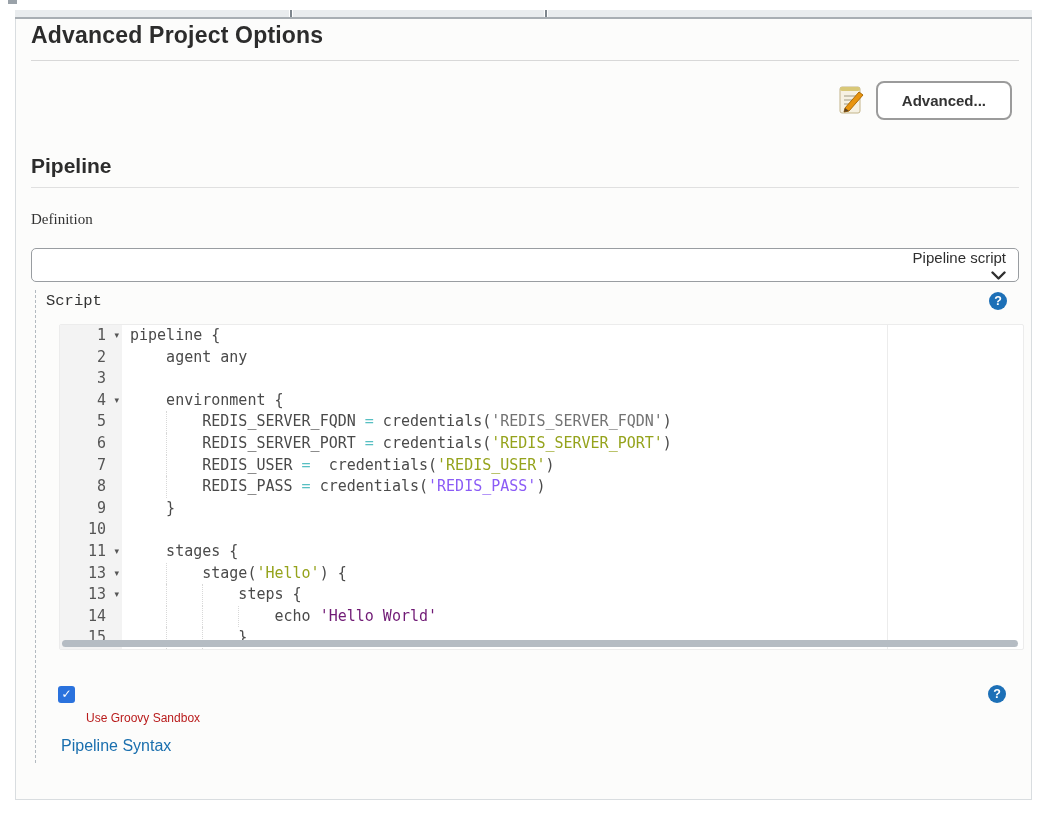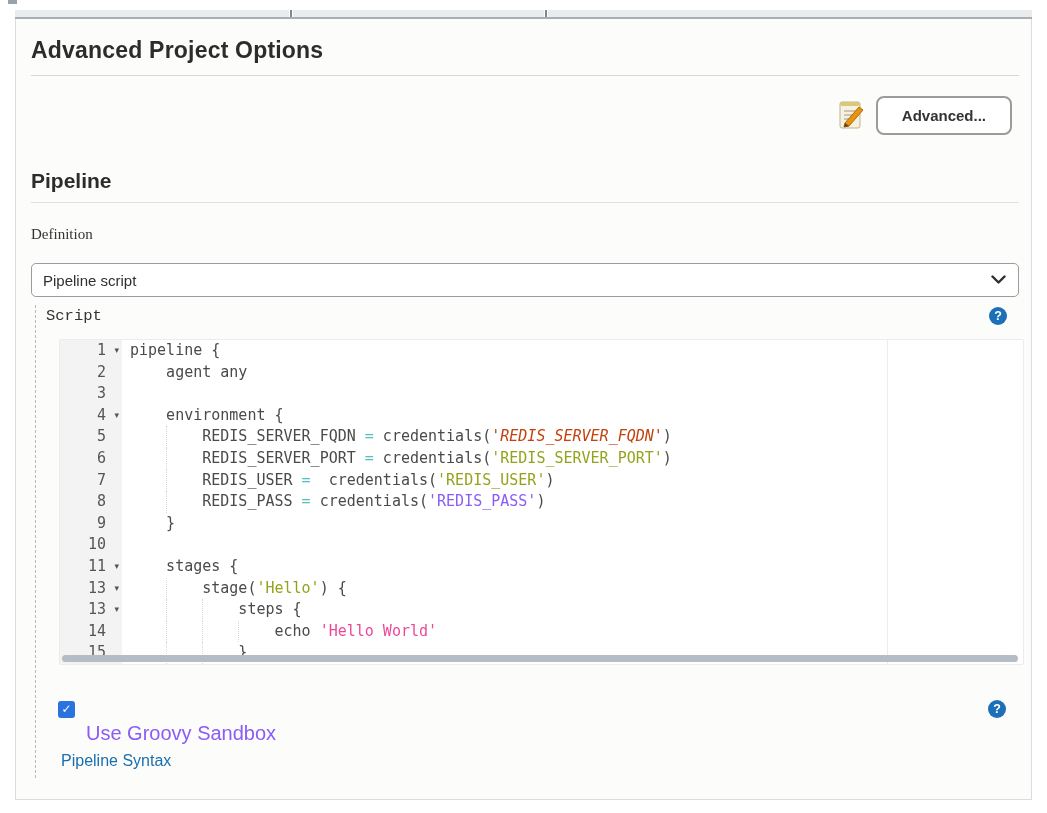--- a/index.html
+++ b/index.html
@@ -9,36 +9,36 @@
   
   .artifact { position:absolute; left:8px; top:0; width:9px; height:4px; background:#9aa2a9; }
   .tabstrip { position:absolute; left:0; top:10px; width:1047px; height:9px; }
   .tabfrag { position:absolute; top:0; height:7px; background:#e9ecee; }
   .tabtick { position:absolute; top:0; height:8px; width:2px; background:#7e868d; }
   .tabline { position:absolute; top:7px; left:15px; width:1017px; height:2px; background:#a8aeb3; }
 
   
   .panel { position:absolute; left:15px; top:19px; width:1017px; height:781px;
            background:#fcfcfb; border:1px solid #d9dde0; border-top:none;
-           padding:16px 12px 30px 15px; }
+           padding:1px 12px 30px 15px; }
 
   h1.sec { font-size:23px; font-weight:bold; color:#2c2c2c; letter-spacing:.2px; margin-top:2px; }
   .rule  { border:none; border-top:1px solid #d8d8d8; margin-top:11px; }
   .rule2 { border-top:1px solid #e0e0e0; margin-top:9px; }
 
   .btn-row { display:flex; justify-content:flex-end; align-items:center; margin-top:19px; margin-right:7px; height:40px; }
   .note-icon { width:30px; height:32px; margin-right:10px; display:inline-flex; }
   .adv-btn { background:#ffffff; border:2px solid #9b9b9b; border-radius:8px; font-family:"Liberation Sans",sans-serif;
              font-weight:bold; font-size:15px; color:#333; padding:9px 24px; cursor:pointer; }
 
   h2.pipe { font-size:21px; font-weight:bold; color:#2c2c2c; margin-top:34px; }
   .def-label { font-size:15px; color:#333; margin-top:23px;font-family:Liberation Serif, serif; }
 
   .select { margin-top:20px; width:100%; height:34px; background:#fff; border:1px solid #999da1; border-radius:5px;
-            display:flex; align-items:center; justify-content:space-between; padding:0 12px 0 11px; font-size:15px; color:#2f2f2f; cursor:pointer; }
+            display:flex; align-items:flex-end; justify-content:space-between; padding:0 12px 0 11px; font-size:15px; color:#2f2f2f; cursor:pointer;flex-direction:column; }
 
   .nested { margin-left:4px; margin-top:8px; border-left:1px dashed #b3bac0; padding:1px 12px 8px 10px; }
   .script-row { display:flex; justify-content:space-between; align-items:center; height:20px; }
   .script-label { font-size:15.5px; color:#333;font-family:Liberation Mono, monospace; }
   .help { width:18px; height:18px; border-radius:50%; background:var(--help-bg,#1d70b7); color:#fff; font-size:12.5px;
           font-weight:bold; text-align:center; line-height:18px; cursor:pointer; flex:0 0 auto; }
 
   
   .editor { position:relative; margin-left:13px; margin-right:-17px; margin-top:13px; height:326px; overflow:hidden;
             background:#ffffff; border:1px solid #ececec; border-radius:2px;
@@ -47,21 +47,21 @@
   .crow { display:flex; height:21.6px; line-height:21.6px; position:relative; }
   .gut  { position:relative; width:62px; flex:0 0 62px; background:#f3f3f3; color:#555; text-align:right; padding-right:16px; }
   .fold { position:absolute; right:3px; top:0; font-size:9px; color:#555; font-family:"DejaVu Sans",sans-serif; cursor:pointer; }
   .code { position:relative; flex:1; padding-left:8px; white-space:pre; overflow:hidden; }
   .guide { position:absolute; top:0; bottom:0; width:0; border-left:1px dotted #d8d8d8; }
   .hscroll { position:absolute; left:2px; right:5px; bottom:2px; height:7px; background:#b5bcc3; border-radius:4px; cursor:pointer; }
 
   .sandbox-row { display:flex; align-items:center; margin-top:34px; margin-left:12px; padding-right:1px; height:20px; }
   .checkbox { width:17px; height:17px; border-radius:3px; background:var(--cb-bg,#2a72dd); color:#fff; text-align:center;
               line-height:17px; font-size:12px; font-weight:bold; cursor:pointer; flex:0 0 auto; font-family:"DejaVu Sans",sans-serif; }
-  .cb-label { font-size:20px; color:#8b5cf6; margin-left:11px; flex:1;margin-top:48px; }
+  .cb-label { font-size:12px; color:#b91c1c; margin-left:11px; flex:1;margin-top:48px; }
   .syntax-link { display:inline-block; margin-top:33px; margin-left:15px; font-size:16px; font-weight:normal;
                  color:var(--link-blue,#1a6fae); text-decoration:none; cursor:pointer; }
 </style>
 </head>
 <body>
 
 <div class="page">
 
   <div class="artifact"></div>
 
@@ -127,21 +127,21 @@
             <div class="crow">
               <div class="gut"><span>3</span></div>
               <div class="code"></div>
             </div>
             <div class="crow">
               <div class="gut"><span>4</span><span class="fold">▾</span></div>
               <div class="code"><span>    environment {</span></div>
             </div>
             <div class="crow">
               <div class="gut"><span>5</span></div>
-              <div class="code"><span class="guide" style="left: calc(4ch + 8px);"></span><span>        REDIS_SERVER_FQDN </span><span style="color: rgb(87, 191, 194);">=</span><span> credentials(</span><span style="color: #c2410c; font-style: italic;">'REDIS_SERVER_FQDN'</span><span>)</span></div>
+              <div class="code"><span class="guide" style="left: calc(4ch + 8px);"></span><span>        REDIS_SERVER_FQDN </span><span style="color: rgb(87, 191, 194);">=</span><span> credentials(</span><span style="color: #737373;">'REDIS_SERVER_FQDN'</span><span>)</span></div>
             </div>
             <div class="crow">
               <div class="gut"><span>6</span></div>
               <div class="code"><span class="guide" style="left: calc(4ch + 8px);"></span><span>        REDIS_SERVER_PORT </span><span style="color: rgb(87, 191, 194);">=</span><span> credentials(</span><span style="color: rgb(149, 163, 28);">'REDIS_SERVER_PORT'</span><span>)</span></div>
             </div>
             <div class="crow">
               <div class="gut"><span>7</span></div>
               <div class="code"><span class="guide" style="left: calc(4ch + 8px);"></span><span>        REDIS_USER </span><span style="color: rgb(87, 191, 194);">=</span><span>  credentials(</span><span style="color: rgb(149, 163, 28);">'REDIS_USER'</span><span>)</span></div>
             </div>
             <div class="crow">
@@ -163,21 +163,21 @@
             <div class="crow">
               <div class="gut"><span>13</span><span class="fold">▾</span></div>
               <div class="code"><span class="guide" style="left: calc(4ch + 8px);"></span><span>        stage(</span><span style="color: rgb(149, 163, 28);">'Hello'</span><span>) {</span></div>
             </div>
             <div class="crow">
               <div class="gut"><span>13</span><span class="fold">▾</span></div>
               <div class="code"><span class="guide" style="left: calc(4ch + 8px);"></span><span class="guide" style="left: calc(8ch + 8px);"></span><span>            steps {</span></div>
             </div>
             <div class="crow">
               <div class="gut"><span>14</span></div>
-              <div class="code"><span class="guide" style="left: calc(4ch + 8px);"></span><span class="guide" style="left: calc(8ch + 8px);"></span><span class="guide" style="left: calc(12ch + 8px);"></span><span>                echo </span><span style="color: #ec4899;">'Hello World'</span></div>
+              <div class="code"><span class="guide" style="left: calc(4ch + 8px);"></span><span class="guide" style="left: calc(8ch + 8px);"></span><span class="guide" style="left: calc(12ch + 8px);"></span><span>                echo </span><span style="color: #701a75;">'Hello World'</span></div>
             </div>
             <div class="crow">
               <div class="gut"><span>15</span></div>
               <div class="code"><span class="guide" style="left: calc(4ch + 8px);"></span><span class="guide" style="left: calc(8ch + 8px);"></span><span>            }</span></div>
             </div>
           </div>
         <div class="hscroll"></div>
       </div>
 
       <div class="sandbox-row">

